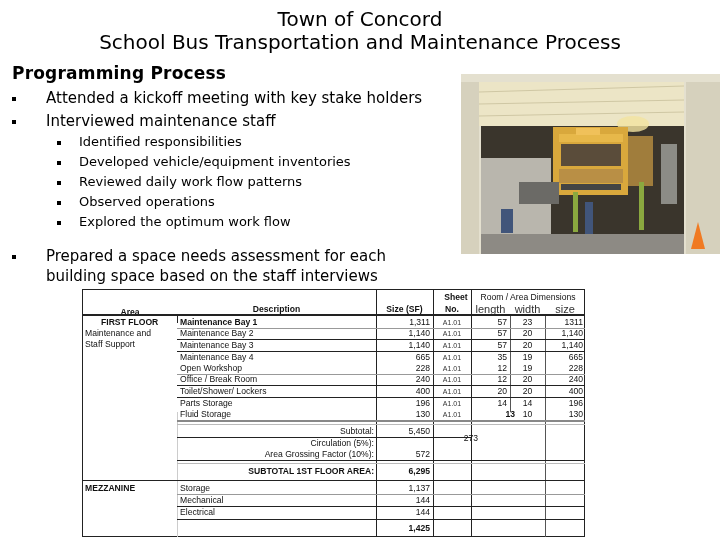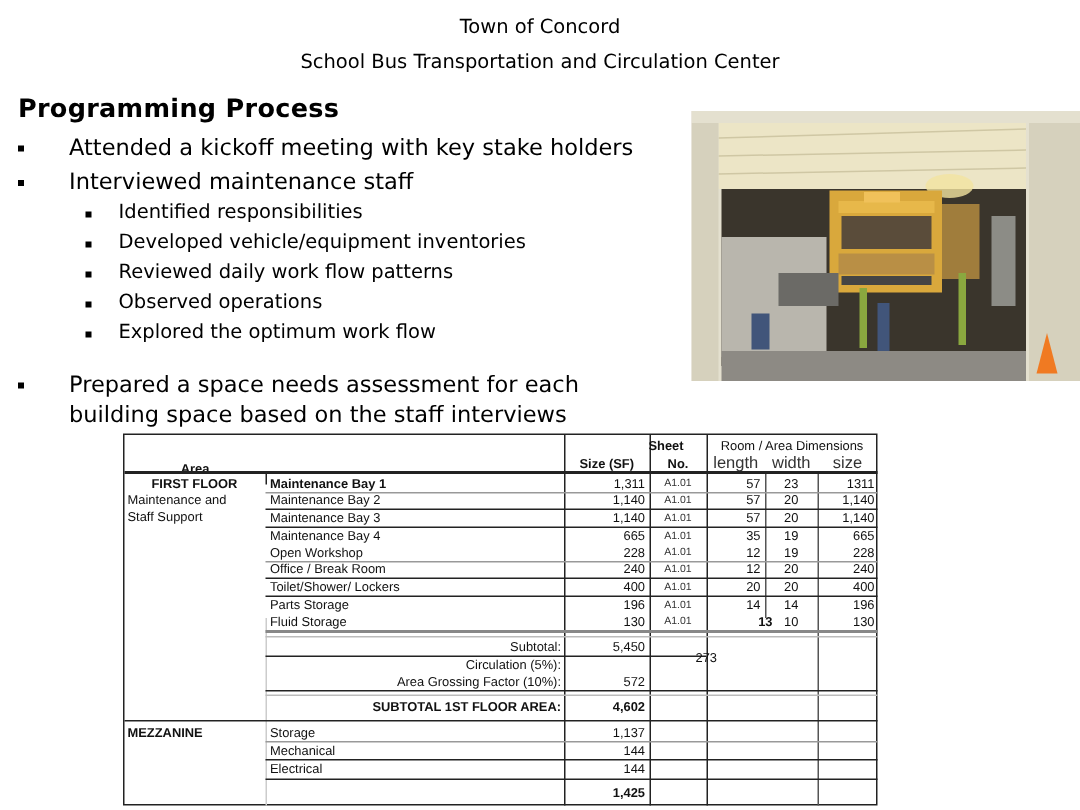--- a/index.html
+++ b/index.html
@@ -1,19 +1,19 @@
 <!DOCTYPE html>
 <html><head>
 <meta charset="utf-8">
 <style>
   * { box-sizing: border-box; margin: 0; padding: 0; }
   html, body { width: 720px; height: 540px; background: #ffffff; overflow: hidden; }
   body { position: relative; font-family: "DejaVu Sans", sans-serif; color: #000; }
 
-  .title { position: absolute; left: 0; width: 720px; text-align: center; font-size: 13px; line-height: 22px; }
+  .title { position: absolute; left: 0; width: 720px; text-align: center; font-size: 20px; line-height: 22px; }
   .title.l1 { top: 8px; }
   .title.l2 { top: 31px; }
 
   .section-heading { position: absolute; left: 12px; top: 63px; font-size: 17px; font-weight: bold; letter-spacing: 0.2px; }
 
   .b1 { position: absolute; left: 12px; font-size: 15px; line-height: 20px; white-space: nowrap; }
   .b1 .dot, .b2 .dot { position: absolute; width: 4px; height: 4px; background: #000; }
   .b1 .dot { left: 0; top: 9px; }
   .b1 .txt { position: absolute; left: 34px; top: 0; }
   .b2 { position: absolute; left: 57px; font-size: 13px; line-height: 18px; white-space: nowrap; }
@@ -32,21 +32,21 @@
   .r { text-align: right; }
   .c { text-align: center; }
   .bold { font-weight: bold; }
   .sheet { font-size: 7px; color: #333; }
   .small { font-size: 11px; color: #333; }
 </style>
 </head>
 <body>
 
 <div class="title l1">Town of Concord</div>
-<div class="title l2">School Bus Transportation and Circulation Center</div>
+<div class="title l2">School Bus Transportation and Maintenance Process</div>
 
 <div class="section-heading">Programming Process</div>
 
 <div class="b1" style="top:88px;">
   <span class="dot"></span>
   <span class="txt">Attended a kickoff meeting with key stake holders</span>
 </div>
 <div class="b1" style="top:111px;">
   <span class="dot"></span>
   <span class="txt">Interviewed maintenance staff</span>
@@ -115,22 +115,23 @@
 
   <div class="vl" style="left:94px; top:24px; height:9px;"></div>
   <div class="vl" style="left:293px; top:0; height:247px;"></div>
   <div class="vl" style="left:350px; top:0; height:247px;"></div>
   <div class="vl" style="left:388px; top:0; height:247px;"></div>
   <div class="vl" style="left:427px; top:24px; height:98px; background:#555;"></div>
   <div class="vl" style="left:462px; top:24px; height:223px; background:#555;"></div>
   <div class="vl" style="left:94px; top:122px; height:125px; background:#ccc;"></div>
 
   <div class="cell c bold" style="left:0; width:94px; top:17px;">Area</div>
+  <div class="cell c bold" style="left:94px; width:199px; top:14px;">Description</div>
   <div class="cell c bold" style="left:293px; width:57px; top:14px;">Size (SF)</div>
-  <div class="cell c bold" style="left:342px; width:38px; top:2px;">Sheet</div>
+  <div class="cell c bold" style="left:354px; width:38px; top:2px;">Sheet</div>
   <div class="cell c bold" style="left:350px; width:38px; top:14px;">No.</div>
   <div class="cell c" style="left:388px; width:114px; top:2px;">Room / Area Dimensions</div>
   <div class="cell c small" style="left:388px; width:39px; top:14px;">length</div>
   <div class="cell c small" style="left:427px; width:35px; top:14px;">width</div>
   <div class="cell c small" style="left:462px; width:40px; top:14px;">size</div>
   <div class="hl thick" style="left:0; width:502px; top:24px;"></div>
 
   <div class="cell bold" style="left:2px; top:27px;padding-left:16px;">FIRST FLOOR</div>
   <div class="cell" style="left:2px; top:38px;">Maintenance and</div>
   <div class="cell" style="left:2px; top:49px;">Staff Support</div>
@@ -226,21 +227,21 @@
     <div class="cell r" style="left:293px; width:54px; top:143px;margin-left:48px;">273</div>
   </div>
   <div>
     <div class="cell r" style="left:94px; width:197px; top:159px;">Area Grossing Factor (10%):</div>
     <div class="cell r" style="left:293px; width:54px; top:159px;">572</div>
   </div>
   <div class="hl" style="left:94px; width:408px; top:170px;"></div>
   <div class="hl" style="left:94px; width:408px; top:173px; background:#bbb;"></div>
   <div>
     <div class="cell r bold" style="left:94px; width:197px; top:176px;">SUBTOTAL 1ST FLOOR AREA:</div>
-    <div class="cell r bold" style="left:293px; width:54px; top:176px;">4,602</div>
+    <div class="cell r bold" style="left:293px; width:54px; top:176px;">6,295</div>
   </div>
   <div class="hl" style="left:0; width:502px; top:190px;"></div>
 
   <div class="cell bold" style="left:2px; top:193px;">MEZZANINE</div>
   <div>
     <div class="cell" style="left:97px; top:193px;">Storage</div>
     <div class="cell r" style="left:293px; width:54px; top:193px;">1,137</div>
   </div>
   <div class="hl" style="left:94px; width:408px; top:204px; background:#999;"></div>
   <div>

